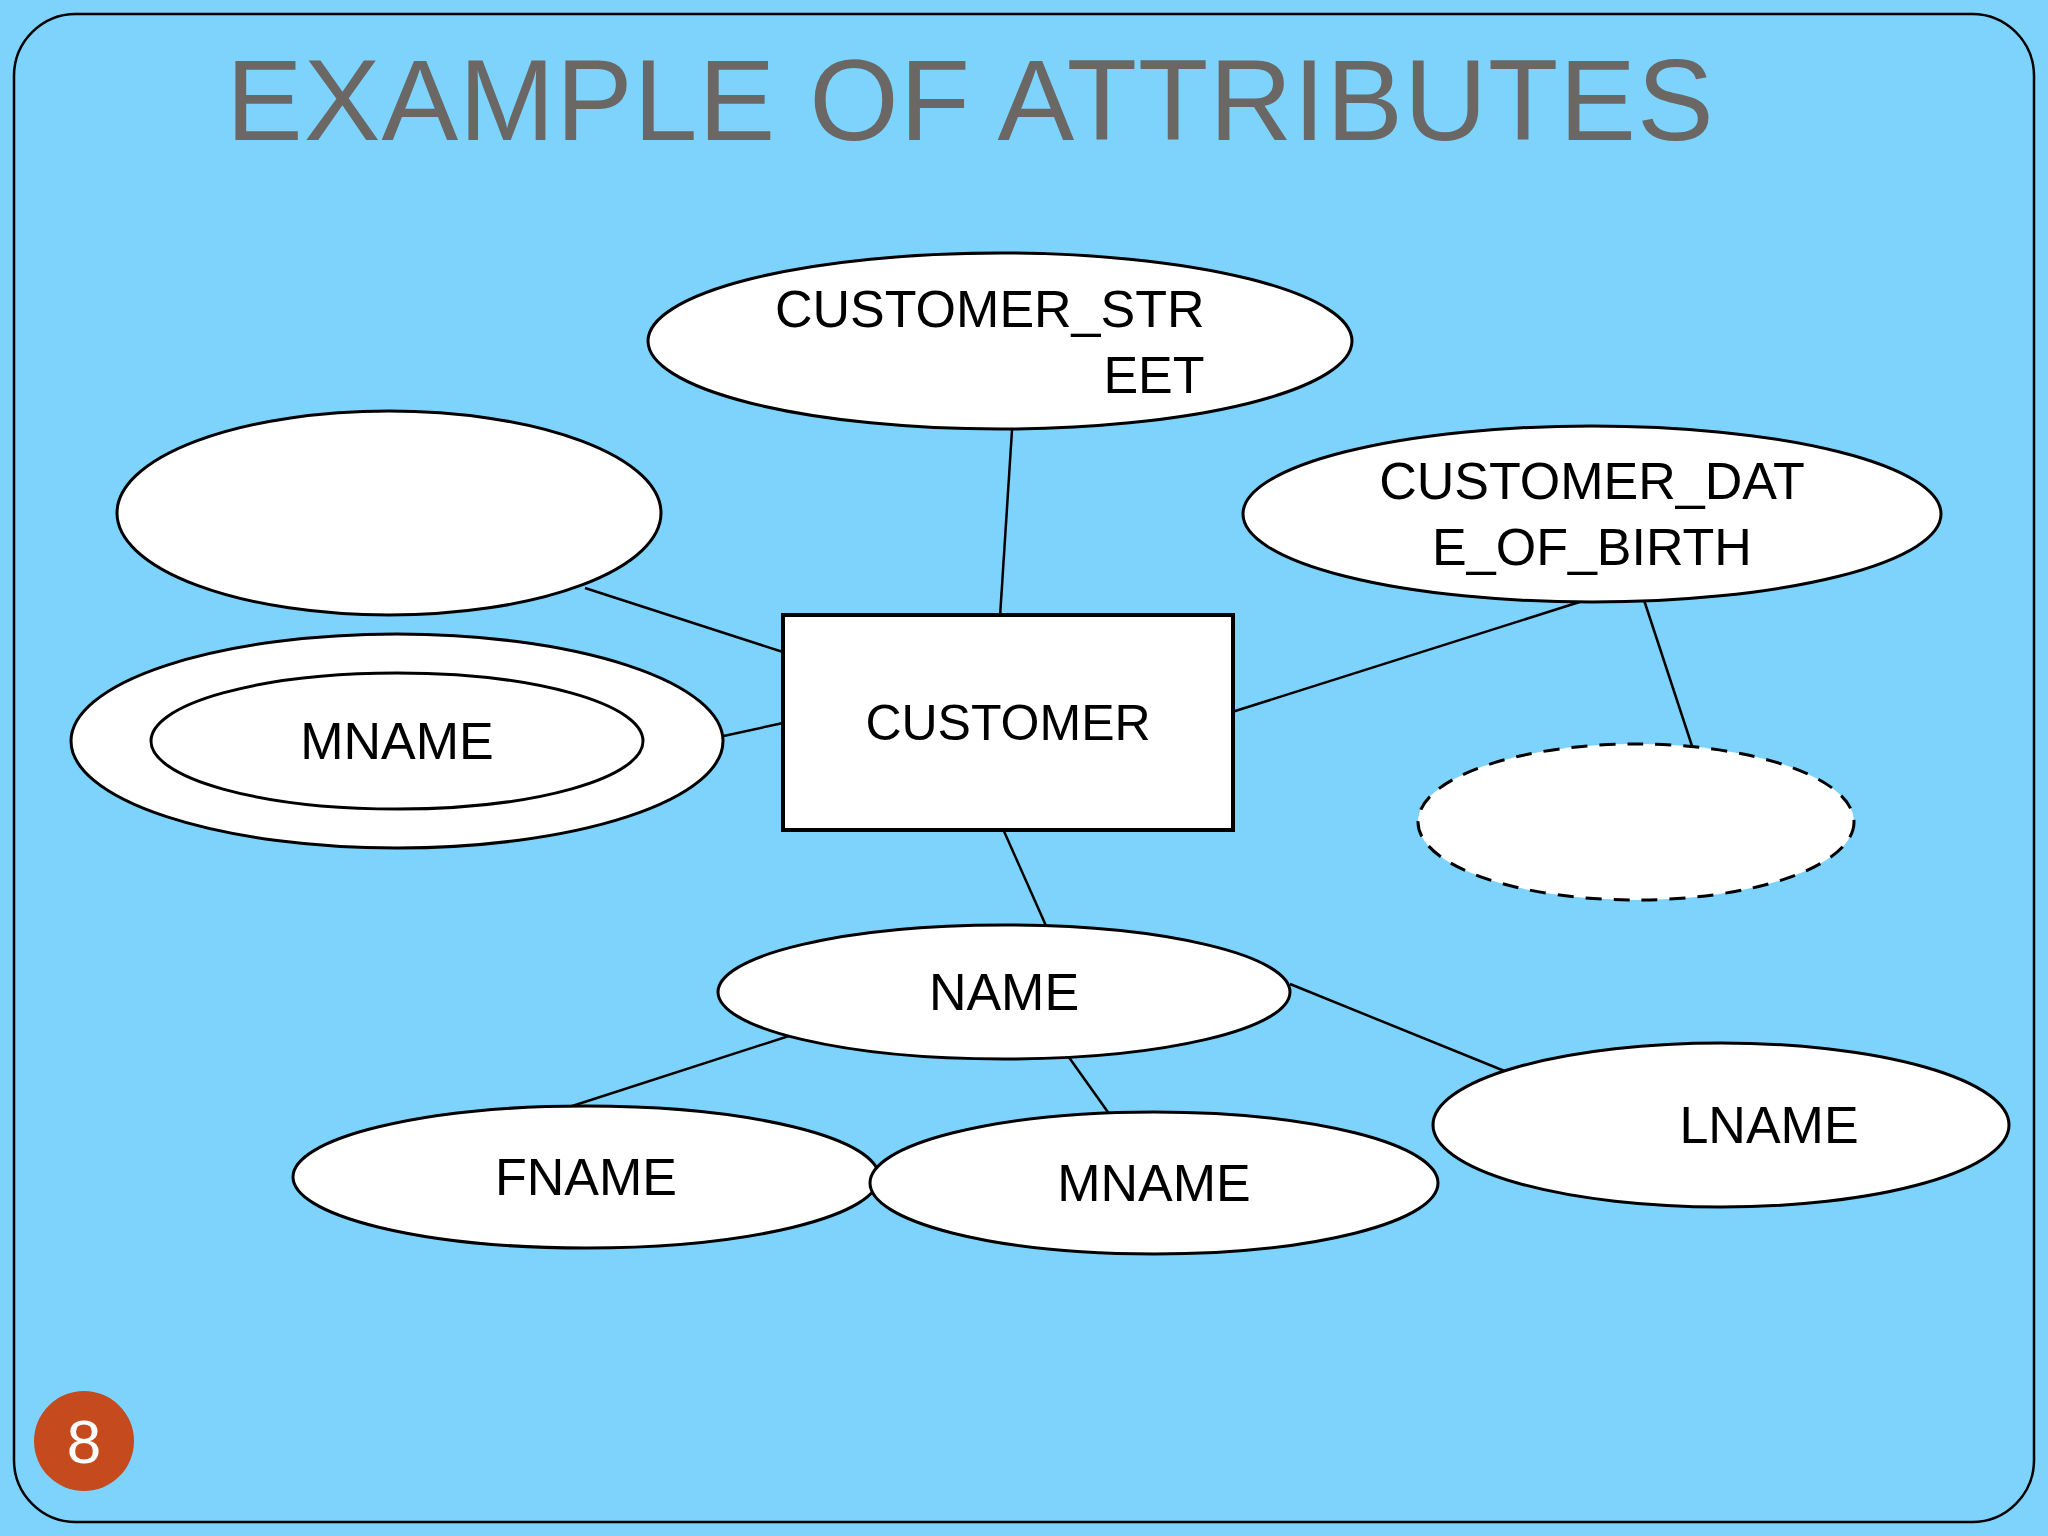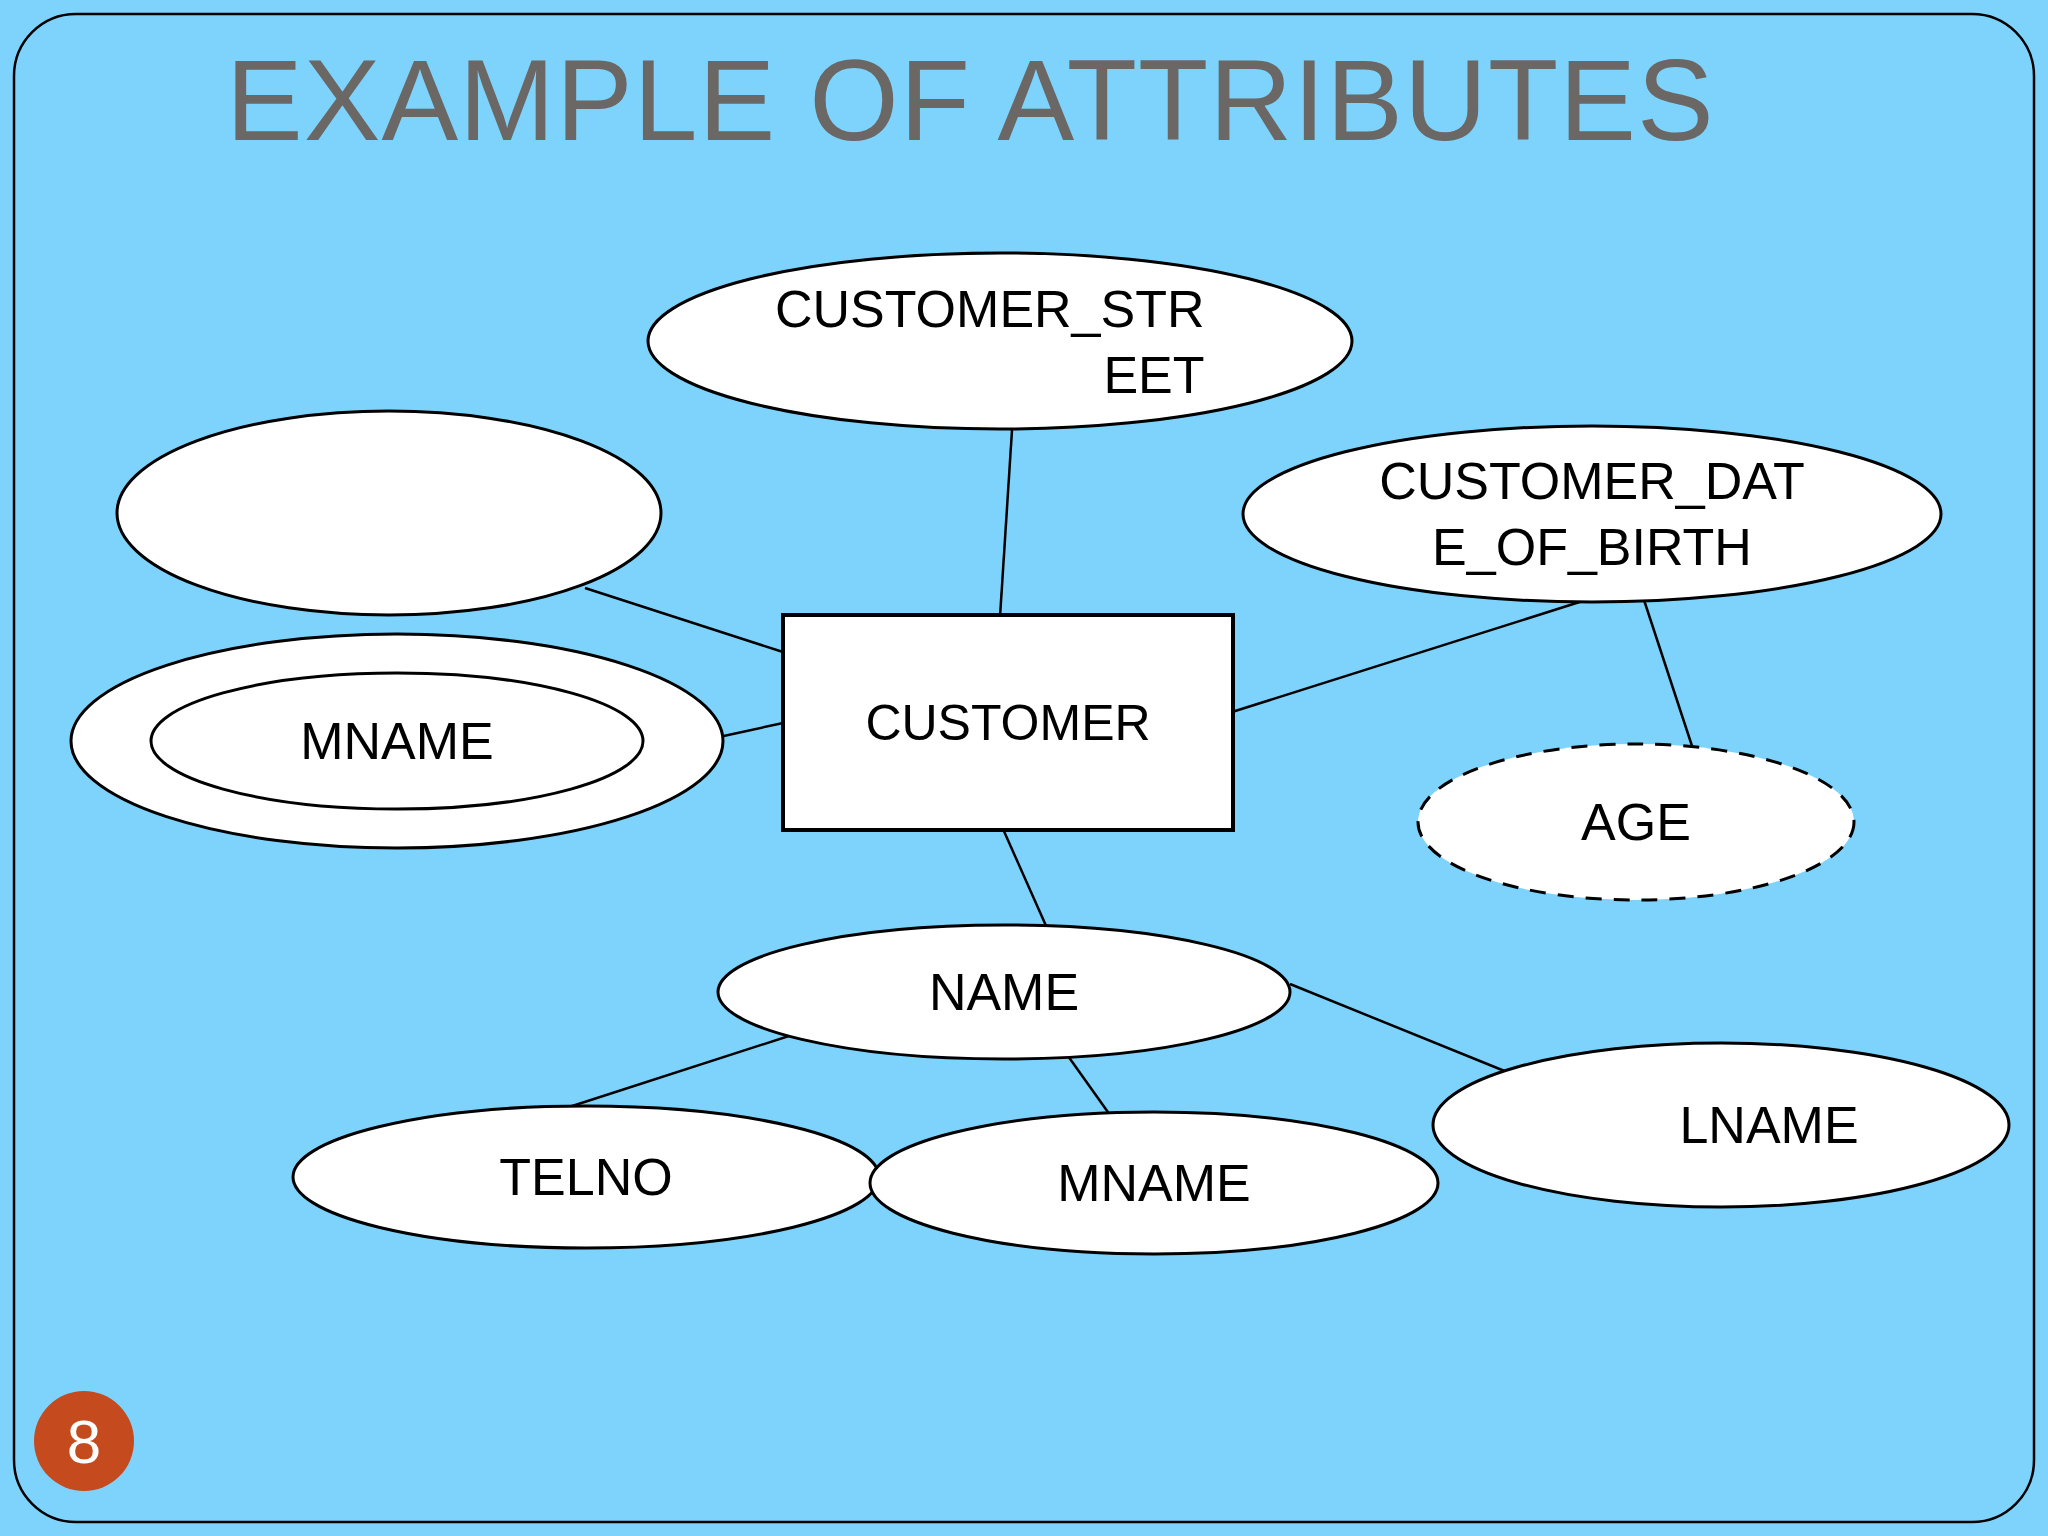--- a/index.html
+++ b/index.html
@@ -86,25 +86,24 @@
 
   <div class="node-label align-left" style="left:775px;top:276px;text-align:right;">CUSTOMER_STR
 EET</div>
 
 
   <div class="node-label" style="left:151px;top:674px;width:492px;height:134px;">MNAME</div>
 
   <div class="node-label" style="left:1244px;top:434px;width:696px;height:160px;">CUSTOMER_DAT
 E_OF_BIRTH</div>
 
-  <div class="node-label" style="left:1418px;top:744px;width:436px;height:156px;">AGE</div>
 
   <div class="node-label" style="left:718px;top:925px;width:572px;height:134px;">NAME</div>
 
-  <div class="node-label" style="left:293px;top:1106px;width:586px;height:142px;">TELNO</div>
+  <div class="node-label" style="left:293px;top:1106px;width:586px;height:142px;">FNAME</div>
 
   <div class="node-label" style="left:870px;top:1112px;width:568px;height:142px;">MNAME</div>
 
   <div class="node-label" style="left:1481px;top:1043px;width:576px;height:164px;">LNAME</div>
 
   <div class="page-badge">
     <span>8</span>
   </div>
 
 </div>

